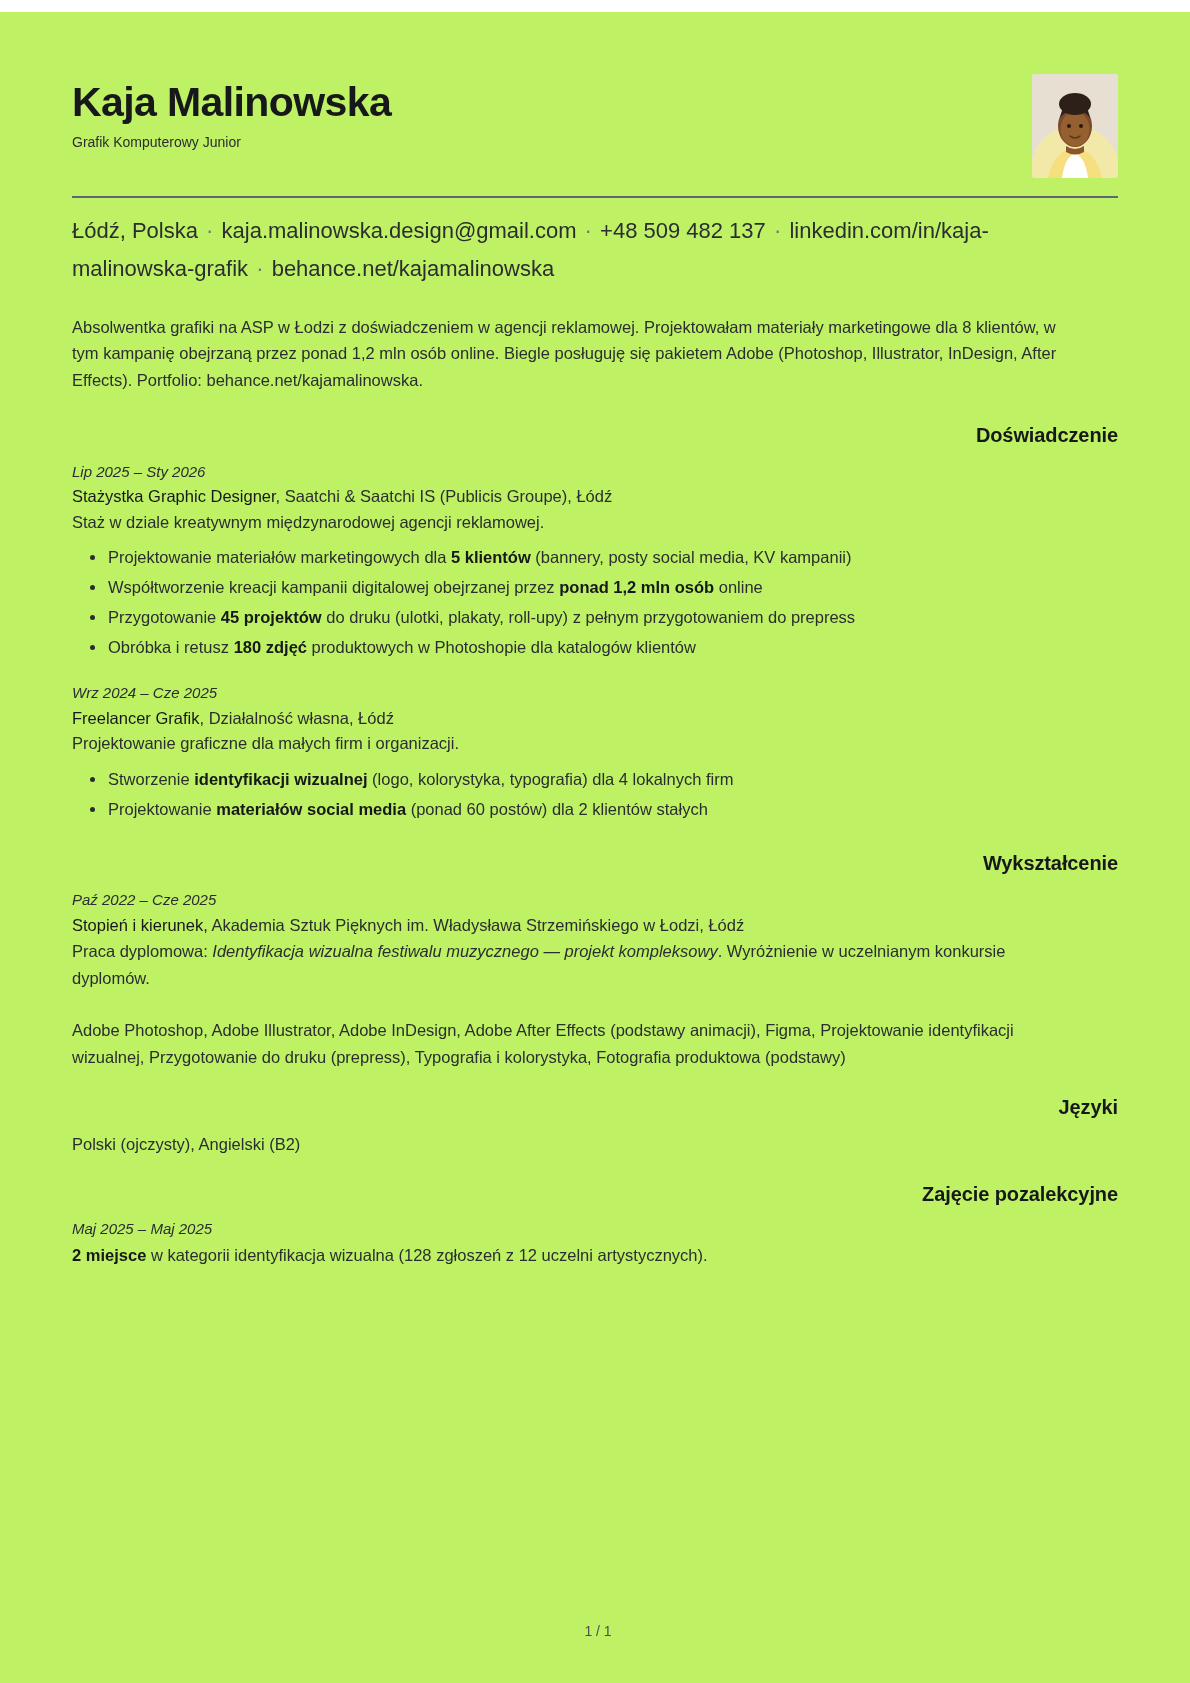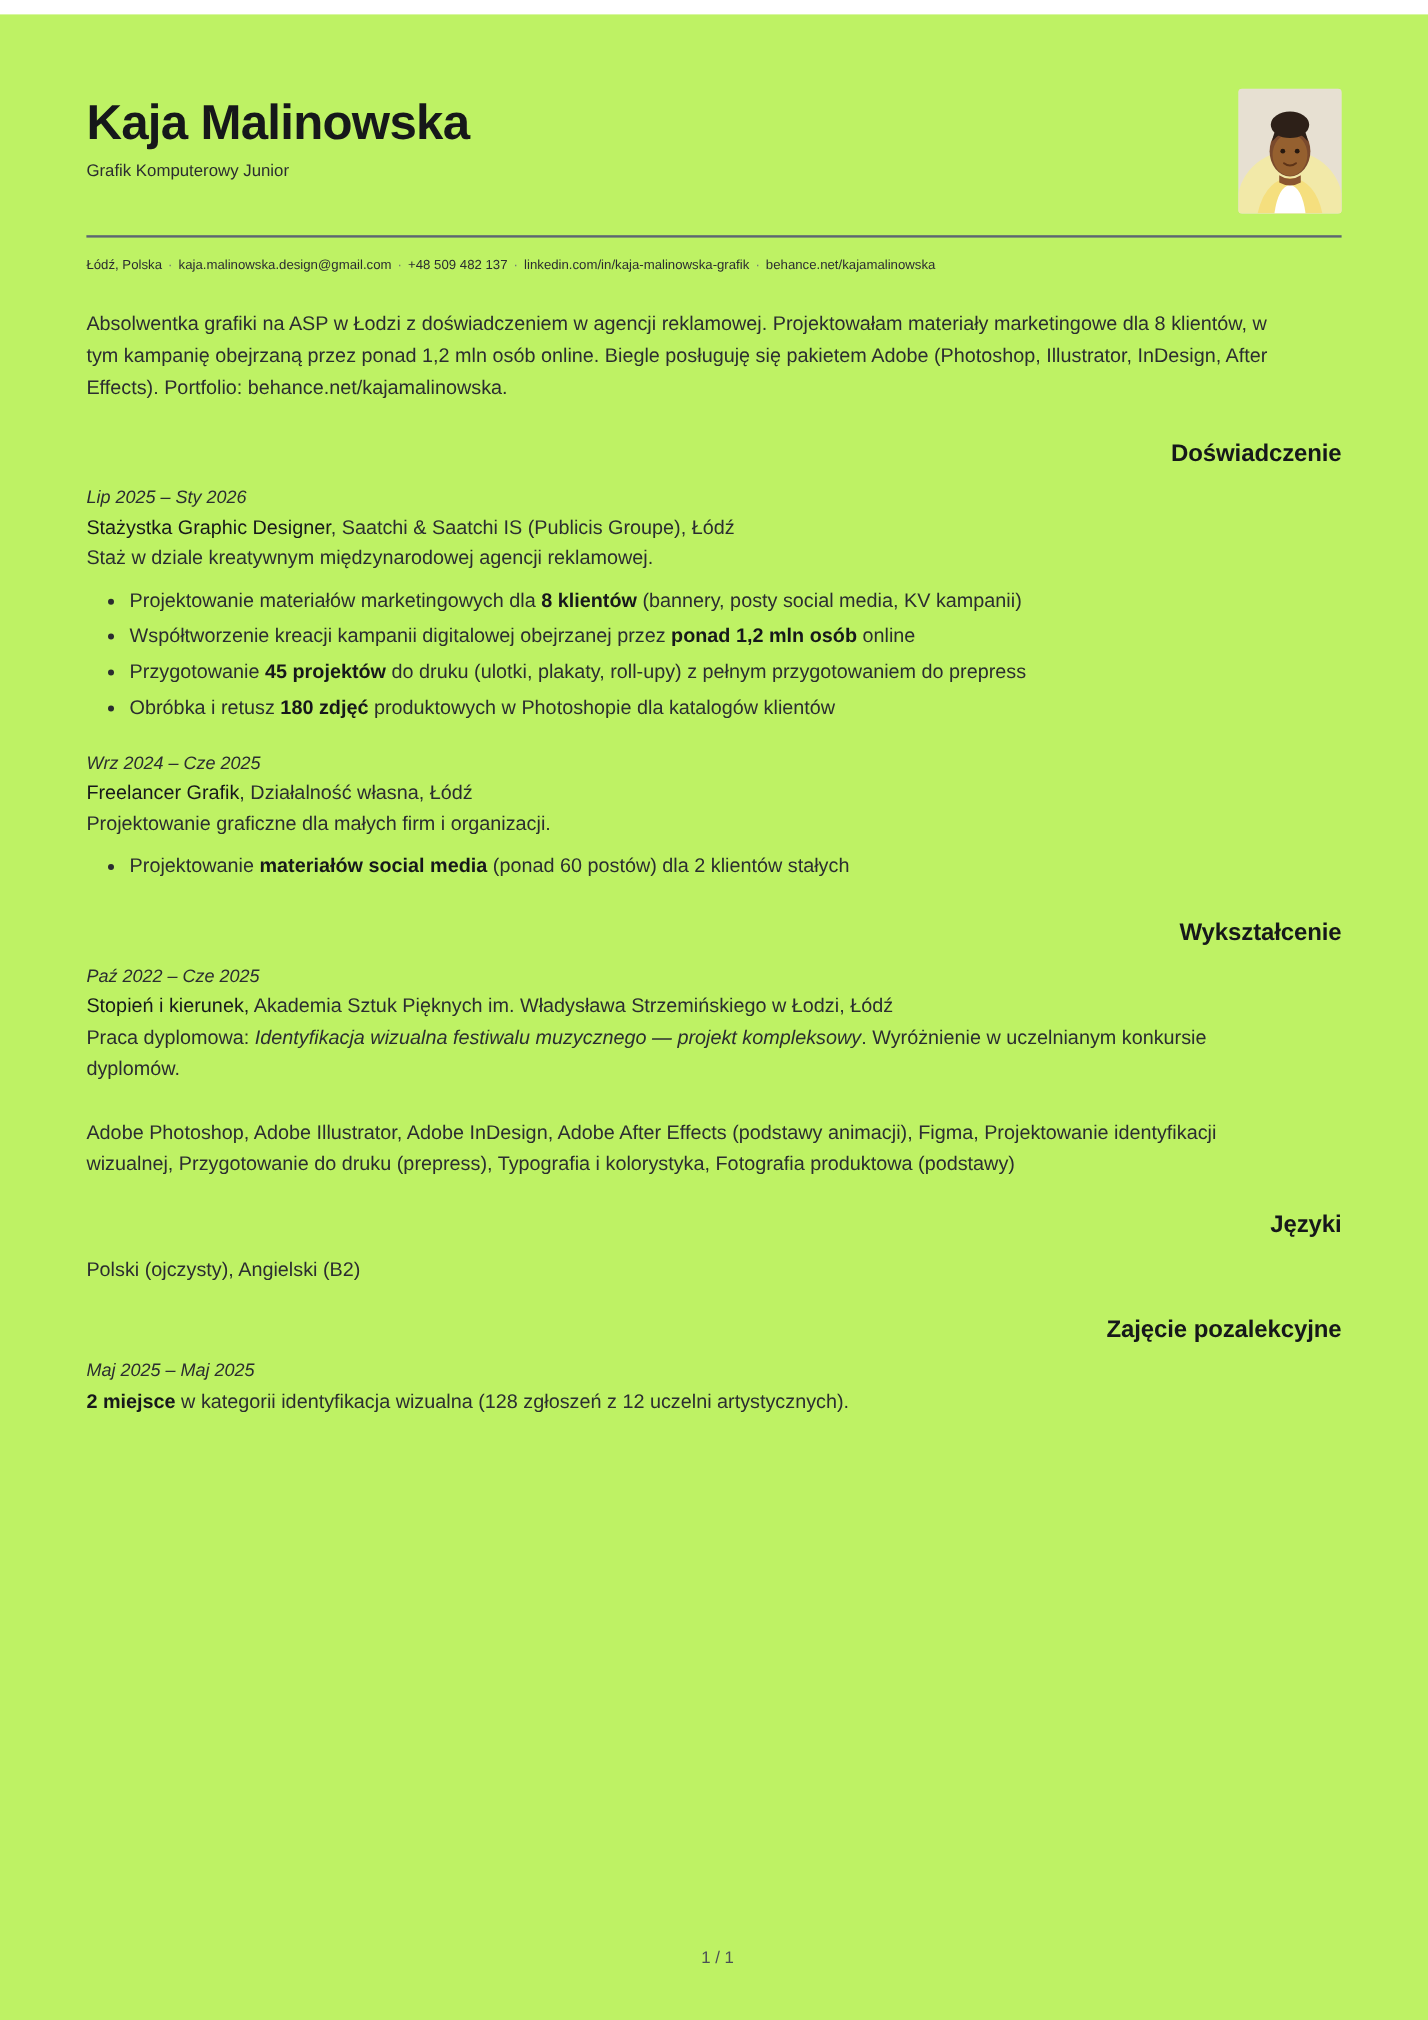--- a/index.html
+++ b/index.html
@@ -58,21 +58,21 @@
   }
   .avatar svg { display: block; width: 100%; height: 100%; }
 
   
   .divider {
     height: 2px;
     background: #5d6672;
     margin: 18px 0 14px 0;
   }
   .contact {
-    font-size: 11px;
+    font-size: 22px;
     line-height: 1.72;
     color: #2b2d30;
     max-width: 980px;
   }
   .contact .sep { color: #6d747d; padding: 0 2px; }
 
   
   .summary {
     font-size: 16.5px;
     line-height: 1.62;
@@ -205,31 +205,32 @@
   <div class="summary">Absolwentka grafiki na ASP w Łodzi z doświadczeniem w agencji reklamowej. Projektowałam materiały marketingowe dla 8 klientów, w tym kampanię obejrzaną przez ponad 1,2 mln osób online. Biegle posługuję się pakietem Adobe (Photoshop, Illustrator, InDesign, After Effects). Portfolio: behance.net/kajamalinowska.</div>
 
   <div class="section">
     <h2 class="section-title">Doświadczenie</h2>
     <div id="experience-entries">
         <div class="entry">
           <div class="entry-date">Lip 2025 – Sty 2026</div>
           <div class="entry-head"><span class="role">Stażystka Graphic Designer</span><span>, Saatchi &amp; Saatchi IS (Publicis Groupe), Łódź</span></div>
           <div class="entry-desc">Staż w dziale kreatywnym międzynarodowej agencji reklamowej.</div>
           <ul class="bullets">
-            <li><span>Projektowanie materiałów marketingowych dla </span><b>8 klientów</b><span> (bannery, posty social media, KV kampanii)</span></li>
+            <li><span>Projektowanie materiałów marketingowych dla </span><b>5 klientów</b><span> (bannery, posty social media, KV kampanii)</span></li>
             <li><span>Współtworzenie kreacji kampanii digitalowej obejrzanej przez </span><b>ponad 1,2 mln osób</b><span> online</span></li>
             <li><span>Przygotowanie </span><b>45 projektów</b><span> do druku (ulotki, plakaty, roll-upy) z pełnym przygotowaniem do prepress</span></li>
             <li><span>Obróbka i retusz </span><b>180 zdjęć</b><span> produktowych w Photoshopie dla katalogów klientów</span></li>
           </ul>
         </div>
         <div class="entry">
           <div class="entry-date">Wrz 2024 – Cze 2025</div>
           <div class="entry-head"><span class="role">Freelancer Grafik</span><span>, Działalność własna, Łódź</span></div>
           <div class="entry-desc">Projektowanie graficzne dla małych firm i organizacji.</div>
           <ul class="bullets">
+            <li><span>Stworzenie </span><b>identyfikacji wizualnej</b><span> (logo, kolorystyka, typografia) dla 4 lokalnych firm</span></li>
             <li><span>Projektowanie </span><b>materiałów social media</b><span> (ponad 60 postów) dla 2 klientów stałych</span></li>
           </ul>
         </div>
       </div>
   </div>
 
   <div class="section">
     <h2 class="section-title">Wykształcenie</h2>
     <div class="entry">
       <div class="entry-date">Paź 2022 – Cze 2025</div>

